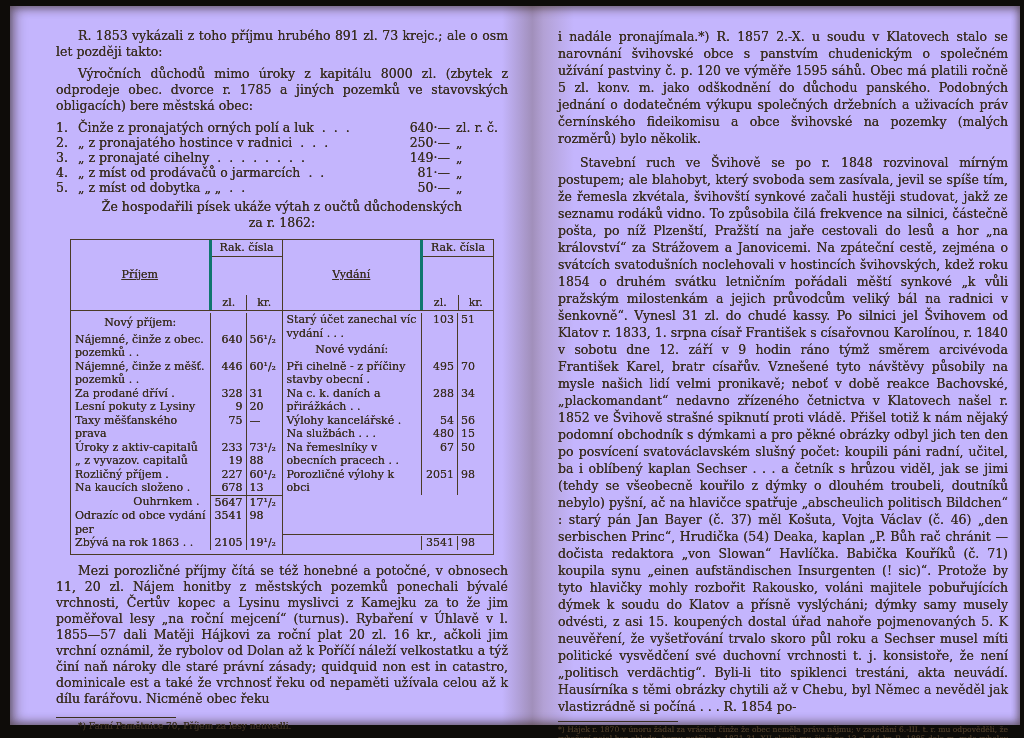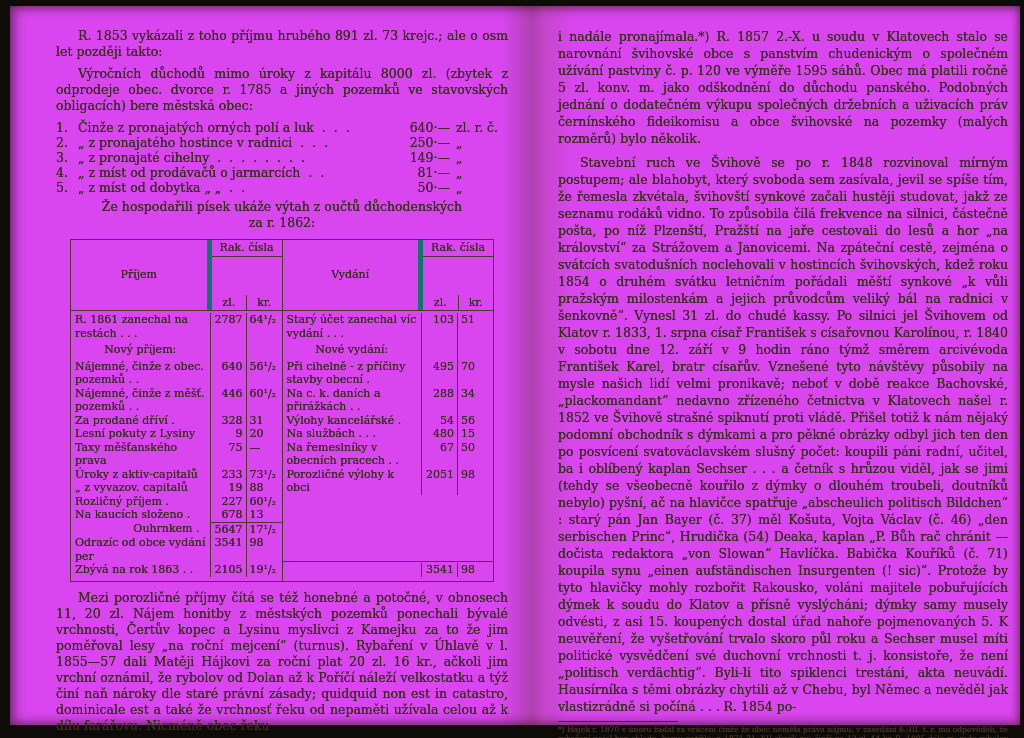--- a/index.html
+++ b/index.html
@@ -5,21 +5,21 @@
   html,body{margin:0;padding:0;}
   body{
     width:1024px;height:738px;
     background:#0e0c09;
     position:relative;
     overflow:hidden;
     font-family:"DejaVu Serif","Liberation Serif",serif;
   }
   .spread{
     position:absolute;left:10px;right:4px;top:6px;bottom:13px;
-    background:#d946ef;
+    background:#c4b5fd;
     box-shadow:inset 6px 0 12px rgba(40,25,10,.35), inset -3px 0 6px rgba(40,25,10,.2), inset 0 4px 8px rgba(40,25,10,.25), inset 0 -4px 8px rgba(40,25,10,.25);
   }
   .gutter{
     position:absolute;top:0;bottom:0;left:492px;width:72px;
     background:linear-gradient(90deg, rgba(70,45,15,0) 0%, rgba(70,45,15,.28) 42%, rgba(100,70,30,.18) 58%, rgba(70,45,15,0) 100%);
     pointer-events:none;
   }
   .col{
     position:absolute;top:22px;
     color:#3a2e20;
@@ -46,21 +46,21 @@
   
   .acct-table{
     width:422px;margin:0 auto 8px auto;
     border:1.5px solid #4a3b26;
     font-size:11px;line-height:13.5px;
     text-align:left;
   }
   .t-head{display:flex;border-bottom:1px solid #4a3b26;}
   .t-hhalf{flex:1;display:flex;}
   .t-hhalf.expense{border-left:1px solid #4a3b26;}
-  .h-label{flex:1;display:flex;align-items:center;justify-content:center;border-right:5px solid #0f766e;}
+  .h-label{flex:1;display:flex;align-items:center;justify-content:center;border-right:3px solid #0f766e;text-decoration:underline;}
   .h-nums{width:70px;flex:0 0 70px;display:flex;flex-direction:column;gap:38px;}
   .h-rak{text-align:center;border-bottom:1px solid #4a3b26;padding:1px 0;}
   .h-zlkr{display:flex;}
   .h-zl{width:35px;text-align:center;border-right:1px solid #4a3b26;padding:1px 0;}
   .h-kr{width:35px;text-align:center;padding:1px 0;}
   .t-body{display:flex;align-items:stretch;}
   .t-half{flex:1;display:flex;flex-direction:column;padding:2px 0 4px 0;}
   .t-half.expense{border-left:1px solid #4a3b26;}
   .t-row{display:flex;}
   .t-desc{flex:1;border-right:1px solid #4a3b26;padding:0 3px 0 4px;}
@@ -153,25 +153,20 @@
             <div class="h-zlkr">
               <div class="h-zl">zl.</div>
               <div class="h-kr">kr.</div>
             </div>
           </div>
         </div>
       </div>
       <div class="t-body">
         <div class="t-half income">
 
-            <div class="t-row item">
-              <span class="t-desc">R. 1861 zanechal na restách  .  .  .</span>
-              <span class="t-zl">2787</span>
-              <span class="t-kr">64¹/₂</span>
-            </div>
 
             <div class="t-row sub">
               <span class="t-desc">Nový příjem:</span>
               <span class="t-zl"></span>
               <span class="t-kr"></span>
             </div>
 
             <div class="t-row item">
               <span class="t-desc">Nájemné, činže z obec. pozemků  .  .</span>
               <span class="t-zl">640</span>

